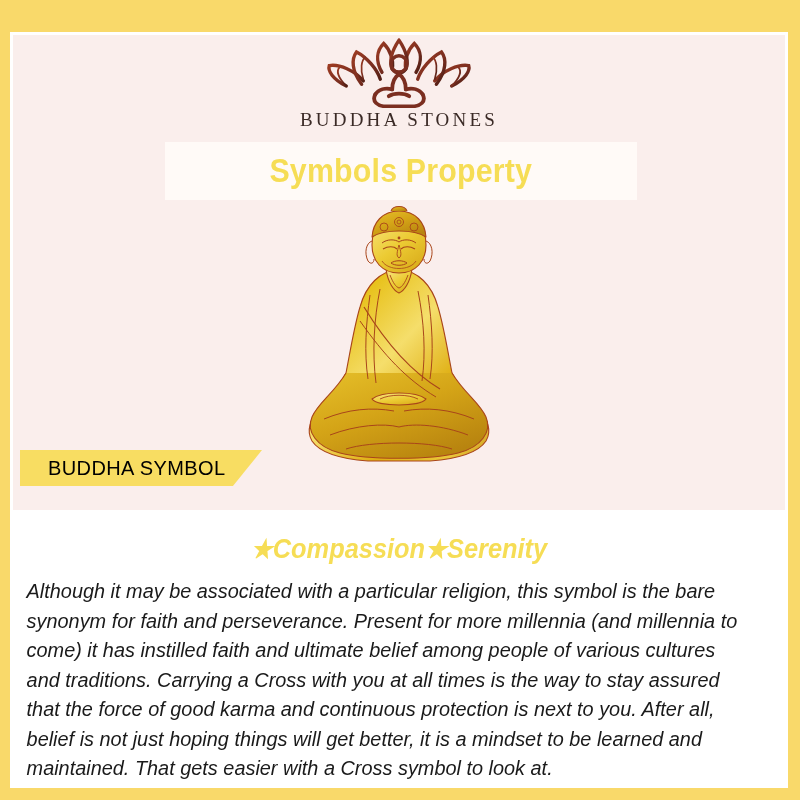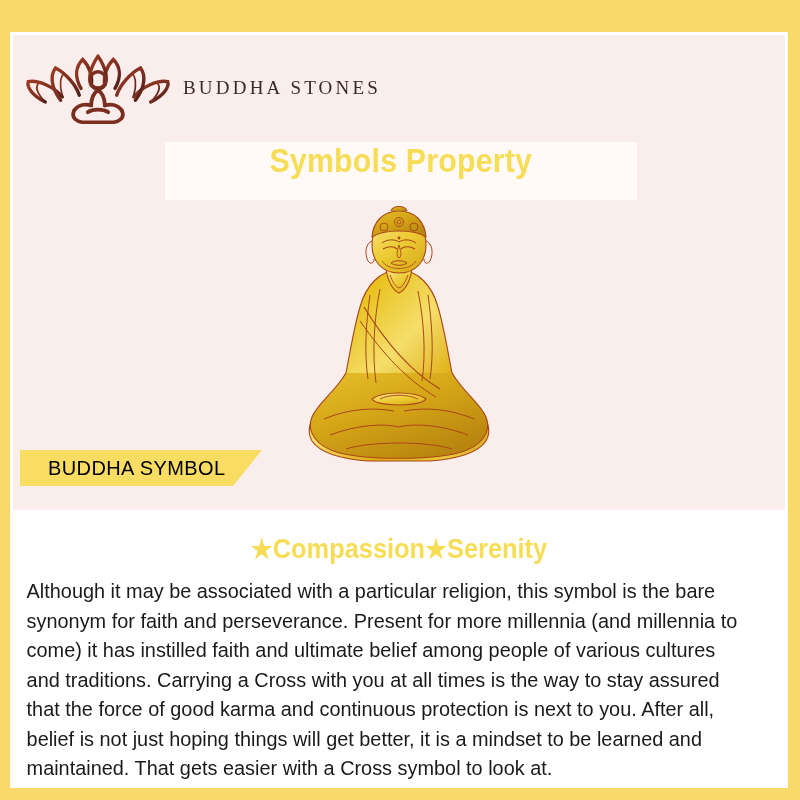--- a/index.html
+++ b/index.html
@@ -44,21 +44,21 @@
   }
 
   
   .logo-wrap {
     position: absolute;
     left: 0;
     top: 0;
     width: 772px;
     height: 104px;
     display: flex;
-    flex-direction: row;
+    flex-direction: column;
     align-items: center;
     justify-content: flex-start;
     padding-top: 0px;
     box-sizing: border-box;
   }
   .logo-mark {
     width: 170px;
     height: 72px;
     display: block;
   }
@@ -74,21 +74,21 @@
 
   
   .title-band {
     position: absolute;
     left: 152px;
     top: 107px;
     width: 472px;
     height: 58px;
     background: #fffaf7;
     display: flex;
-    align-items: flex-start;
+    align-items: center;
     justify-content: center;
   }
   .title-text {
     font-family: "Liberation Sans Narrow", "Liberation Sans", sans-serif;
     font-size: 33px;
     font-weight: bold;
     color: #f6dd55;
     letter-spacing: 0.2px;
     transform: scaleX(0.92);
     white-space: nowrap;
@@ -126,20 +126,21 @@
   }
 
   
   .body-area {
     position: absolute;
     left: 0;
     top: 475px;
     width: 772px;
     height: 275px;
     background: #ffffff;
+    font-style: italic;
   }
 
   .subtitle {
     margin: 0;
     padding-top: 24px;
     text-align: center;
     font-family: "Liberation Sans Narrow", "Liberation Sans", sans-serif;
     font-size: 27px;
     font-weight: bold;
     color: #f6dd55;

